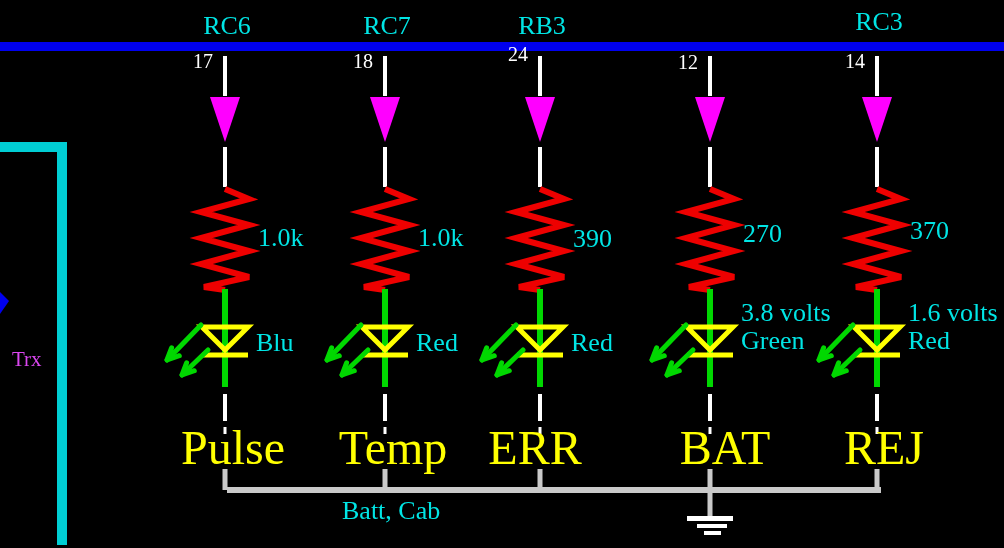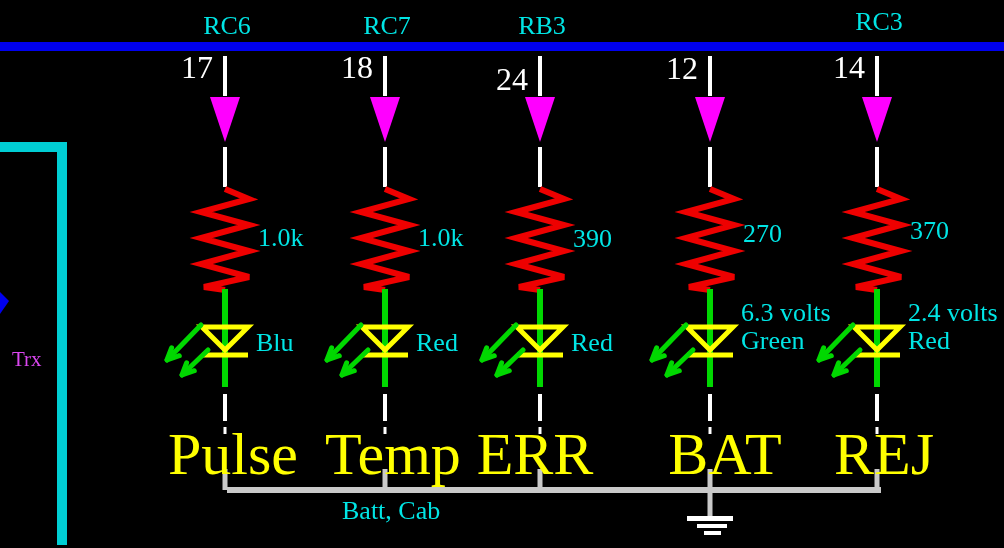--- a/index.html
+++ b/index.html
@@ -13,22 +13,22 @@
   .wireg{fill:var(--wire-green,#00d800);}
   .led{fill:none;stroke:var(--led-yellow,#ffff00);stroke-width:5;}
   .glow line,.glow polyline{stroke:var(--wire-green,#00d800);stroke-width:5;fill:none;
        stroke-linecap:round;stroke-linejoin:round;}
   .busg{fill:var(--ground-bus-gray,#c9c9c9);}
   .busblue{fill:var(--bus-blue,#0000ee);}
   .trace{fill:var(--trace-cyan,#00ced4);}
   
   .lbl{position:absolute;line-height:1;white-space:nowrap;}
   .cyan{color:var(--label-cyan,#00e5e5);font-size:26px;}
-  .pin{color:#ffffff;font-size:32px;text-align:right;}
-  .sig{color:var(--signal-yellow,#ffff00);font-size:60px;text-align:center;}
+  .pin{color:#ffffff;font-size:20px;text-align:right;}
+  .sig{color:var(--signal-yellow,#ffff00);font-size:48px;text-align:center;}
   .whitelbl{color:#d946ef;font-size:21px;}
   .center{text-align:center;}
 </style>
 </head>
 <body>
 
 <div class="stage">
 
   <svg class="gfx" width="1004" height="548" viewBox="0 0 1004 548">
     <defs>
@@ -79,34 +79,34 @@
   <div class="lbl cyan" style="left:256px;top:330px">Blu</div>
   <div class="lbl sig center" style="left:133px;top:424px;width:200px">Pulse</div>
 
   <div class="lbl cyan center" style="left:327px;top:13px;width:120px">RC7</div>
   <div class="lbl pin" style="left:313px;top:51px;width:60px">18</div>
   <div class="lbl cyan" style="left:418px;top:225px">1.0k</div>
   <div class="lbl cyan" style="left:416px;top:330px">Red</div>
   <div class="lbl sig center" style="left:293px;top:424px;width:200px">Temp</div>
 
   <div class="lbl cyan center" style="left:482px;top:13px;width:120px">RB3</div>
-  <div class="lbl pin" style="left:468px;top:63px;width:60px">24</div>
+  <div class="lbl pin" style="left:468px;top:44px;width:60px">24</div>
   <div class="lbl cyan" style="left:573px;top:226px">390</div>
   <div class="lbl cyan" style="left:571px;top:330px">Red</div>
   <div class="lbl sig center" style="left:435px;top:424px;width:200px">ERR</div>
 
   <div class="lbl pin" style="left:638px;top:52px;width:60px">12</div>
   <div class="lbl cyan" style="left:743px;top:221px">270</div>
-  <div class="lbl cyan" style="left:741px;top:300px">6.3 volts</div>
+  <div class="lbl cyan" style="left:741px;top:300px">3.8 volts</div>
   <div class="lbl cyan" style="left:741px;top:328px">Green</div>
   <div class="lbl sig center" style="left:625px;top:424px;width:200px">BAT</div>
 
   <div class="lbl cyan center" style="left:819px;top:9px;width:120px">RC3</div>
   <div class="lbl pin" style="left:805px;top:51px;width:60px">14</div>
   <div class="lbl cyan" style="left:910px;top:218px">370</div>
-  <div class="lbl cyan" style="left:908px;top:300px">2.4 volts</div>
+  <div class="lbl cyan" style="left:908px;top:300px">1.6 volts</div>
   <div class="lbl cyan" style="left:908px;top:328px">Red</div>
   <div class="lbl sig center" style="left:784px;top:424px;width:200px">REJ</div>
 
   <div class="lbl whitelbl" style="left:12px;top:349px">Trx</div>
   <div class="lbl cyan" style="left:342px;top:498px">Batt, Cab</div>
 
 </div>
 
 </body></html>

